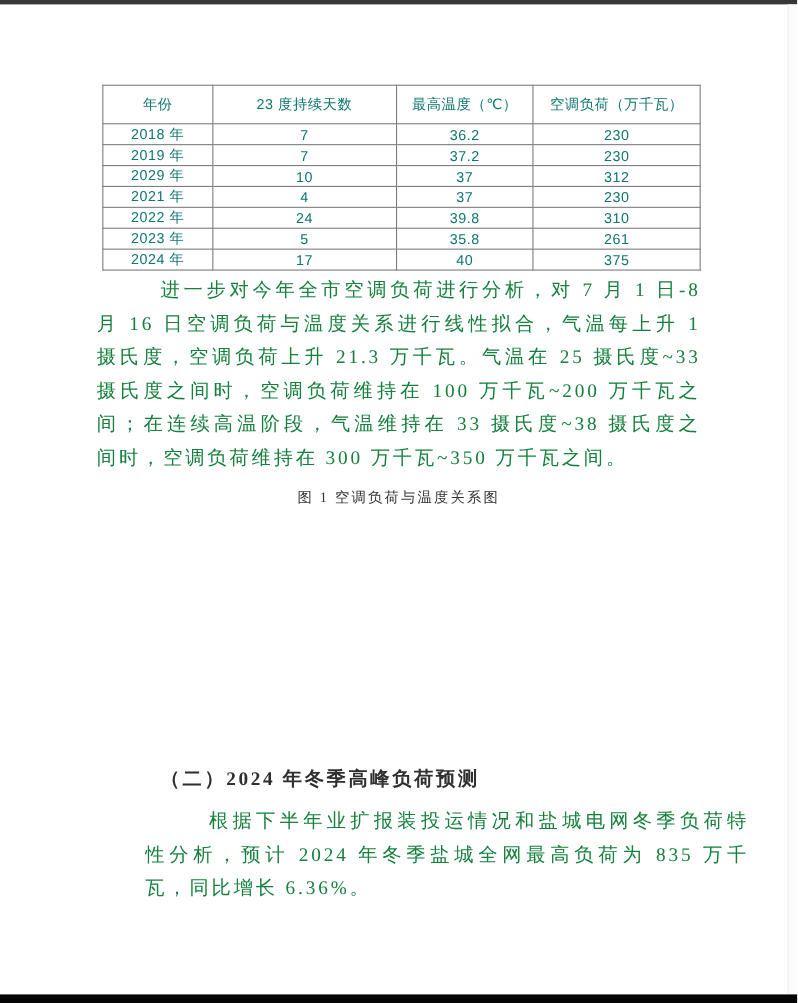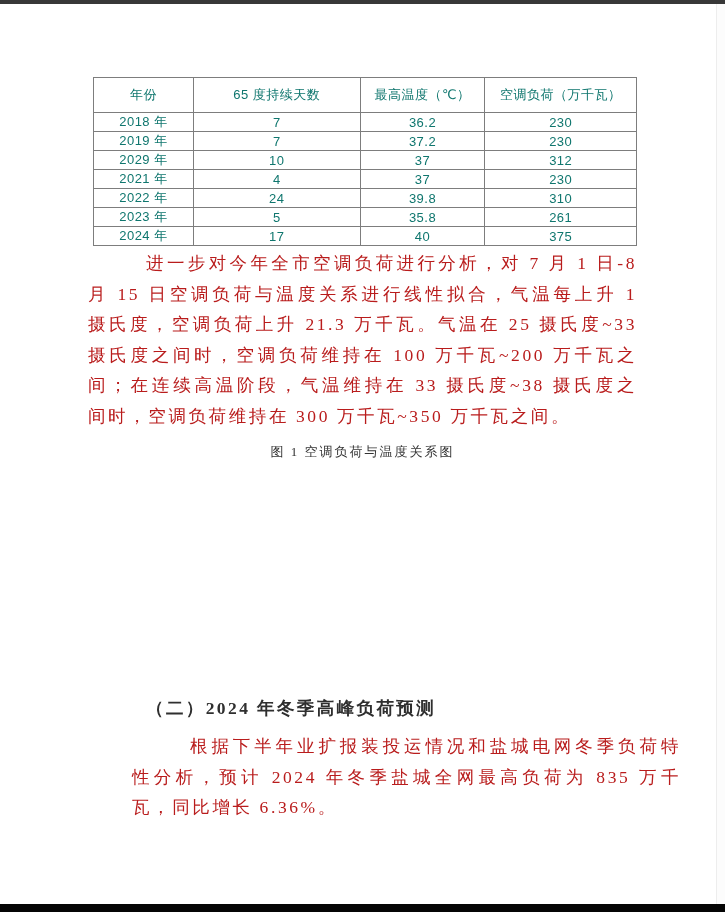--- a/index.html
+++ b/index.html
@@ -23,21 +23,21 @@
     padding:0;font-weight:normal;letter-spacing:0.5px;
   }
   .data-table th{height:34px;}
   .data-table td{height:17px;font-size:13px;}
   .col-year{width:18.4%;}
   .col-days{width:30.7%;}
   .col-temp{width:23.0%;}
   .col-load{width:27.9%;}
 
   
-  .para{position:absolute;left:88px;width:549px;font-size:17.5px;line-height:30.5px;letter-spacing:2.6px;color:#b91c1c;}
+  .para{position:absolute;left:88px;width:549px;font-size:17.5px;line-height:30.5px;letter-spacing:2.6px;color:#15803d;}
   .para .line{text-align:justify;text-align-last:justify;white-space:nowrap;}
   .para .line.first{padding-left:58px;}
   .para .line.last{text-align-last:left;}
   .intro-para{top:248px;}
   .winter-para{top:731px;margin-left:44px;}
 
   .figure-caption{
     position:absolute;left:88px;top:443px;width:549px;text-align:center;
     font-size:13px;font-weight:normal;letter-spacing:2px;color:#333333;
   }
@@ -57,21 +57,21 @@
   <table class="data-table">
     <colgroup>
       <col class="col-year">
         <col class="col-days">
         <col class="col-temp">
         <col class="col-load">
     </colgroup>
     <thead>
       <tr>
         <th>年份</th>
-        <th>65 度持续天数</th>
+        <th>23 度持续天数</th>
         <th>最高温度（℃）</th>
         <th>空调负荷（万千瓦）</th>
       </tr>
     </thead>
     <tbody>
       <tr>
         <td>2018 年</td>
         <td>7</td>
         <td>36.2</td>
         <td>230</td>
@@ -110,21 +110,21 @@
         <td>2024 年</td>
         <td>17</td>
         <td>40</td>
         <td>375</td>
       </tr>
     </tbody>
   </table>
 
   <div class="para intro-para">
     <div class="line first">进一步对今年全市空调负荷进行分析，对 7 月 1 日-8</div>
-    <div class="line">月 15 日空调负荷与温度关系进行线性拟合，气温每上升 1</div>
+    <div class="line">月 16 日空调负荷与温度关系进行线性拟合，气温每上升 1</div>
     <div class="line">摄氏度，空调负荷上升 21.3 万千瓦。气温在 25 摄氏度~33</div>
     <div class="line">摄氏度之间时，空调负荷维持在 100 万千瓦~200 万千瓦之</div>
     <div class="line">间；在连续高温阶段，气温维持在 33 摄氏度~38 摄氏度之</div>
     <div class="line last">间时，空调负荷维持在 300 万千瓦~350 万千瓦之间。</div>
   </div>
 
   <div class="figure-caption">图 1  空调负荷与温度关系图</div>
   <div class="figure-placeholder"></div>
 
   <div class="section-heading">（二）2024 年冬季高峰负荷预测</div>

